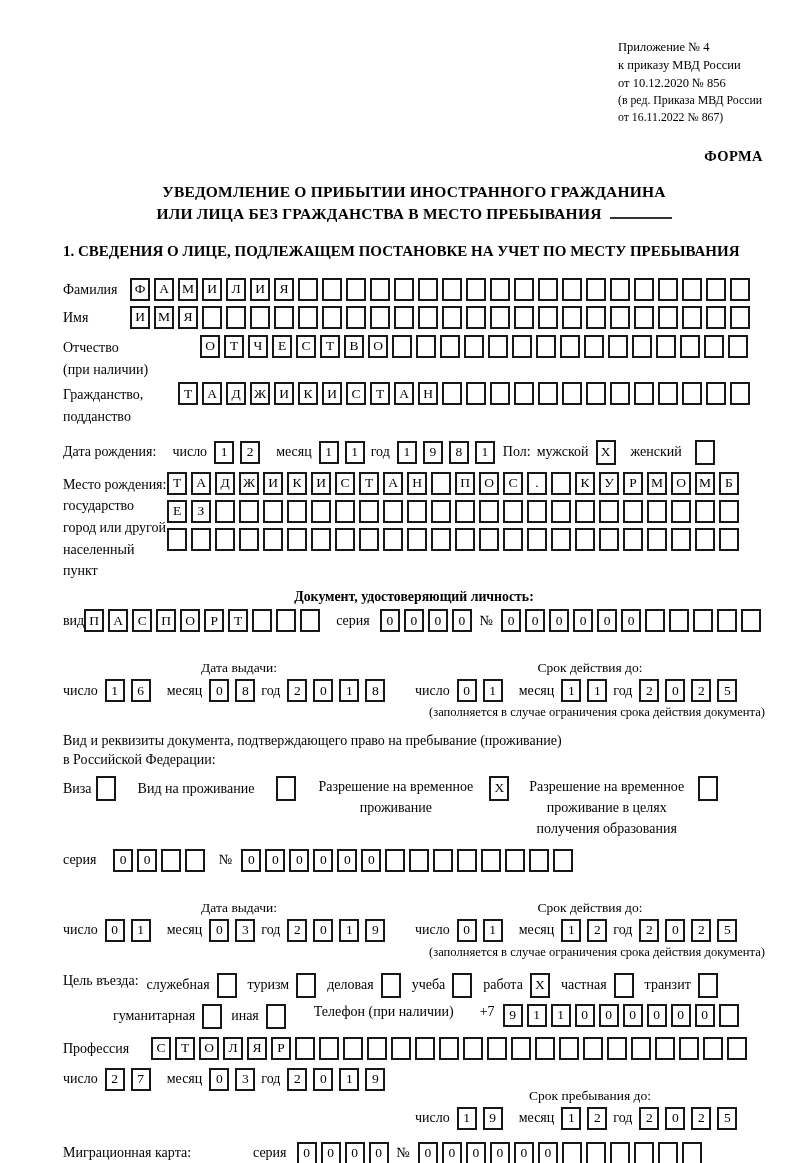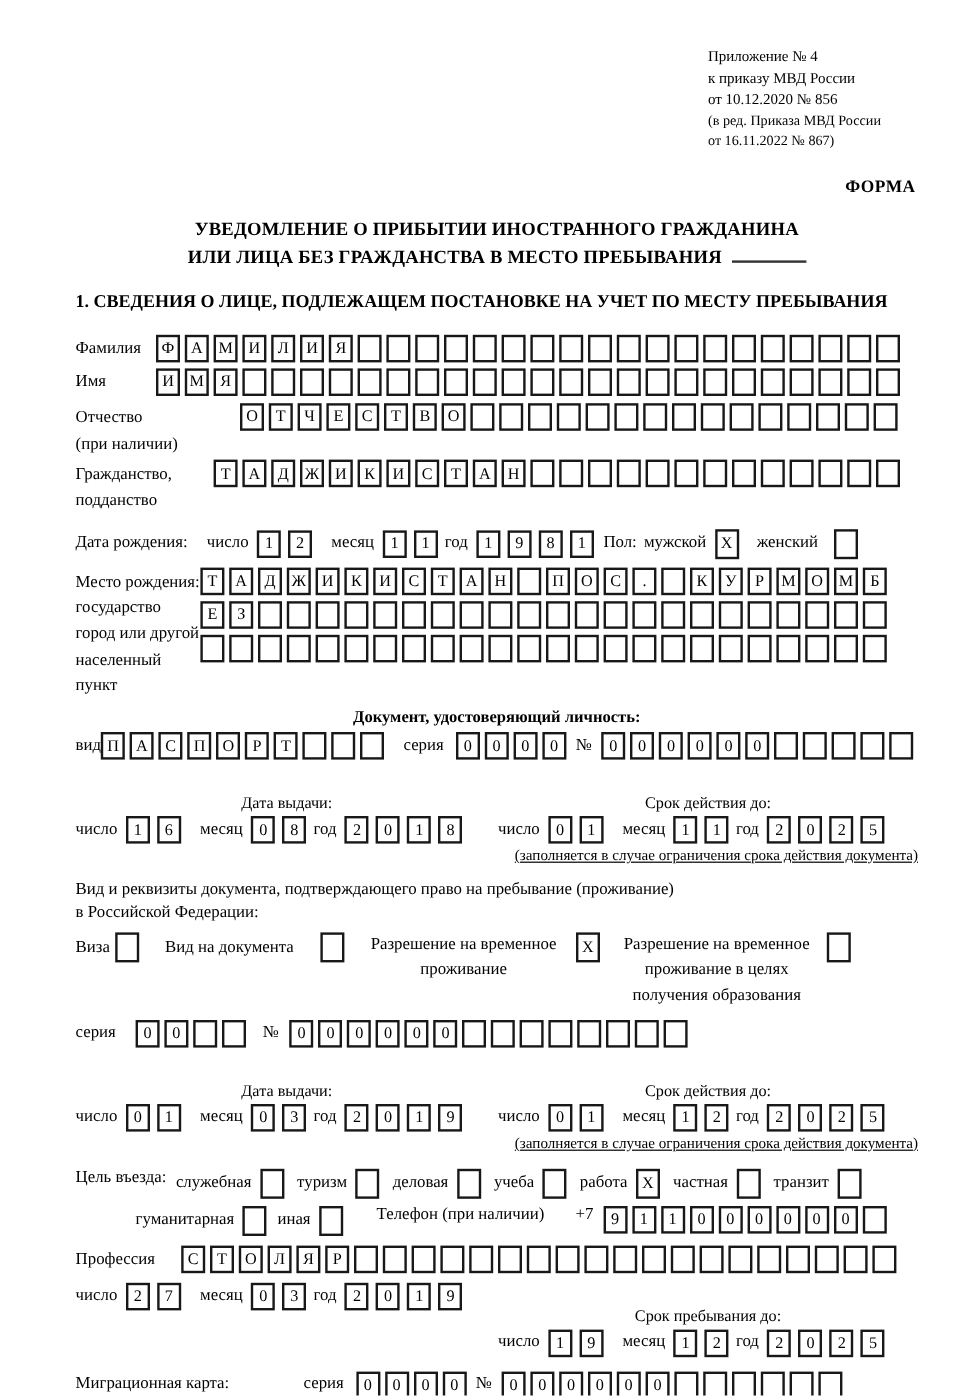--- a/index.html
+++ b/index.html
@@ -1,19 +1,19 @@
 <!DOCTYPE html>
 <html><head>
 <meta charset="utf-8">
 <style>
   html,body{margin:0;padding:0;background:#fff;}
   body{width:800px;height:1163px;overflow:hidden;color:#000;
        font-family:"Liberation Serif","DejaVu Serif",serif;font-size:14px;}
   .page{position:relative;width:800px;height:1163px;background:#fff;}
-  .ref{position:absolute;left:590px;top:38px;font-size:12.5px;line-height:1.45;white-space:nowrap;}
+  .ref{position:absolute;left:618px;top:38px;font-size:12.5px;line-height:1.45;white-space:nowrap;}
   .refsmall{font-size:11.8px;}
   .forma{position:absolute;top:148px;right:37px;font-weight:bold;font-size:14.5px;letter-spacing:.4px;}
   .content{position:absolute;left:63px;top:181px;width:702px;}
   .title{text-align:center;font-weight:bold;font-size:15.5px;line-height:1.45;letter-spacing:.2px;}
   .uline{display:inline-block;width:62px;border-bottom:2px solid #333;margin-left:8px;height:14px;}
   .sech{font-weight:bold;font-size:15px;margin-top:17px;white-space:nowrap;}
   .frow{display:flex;align-items:flex-start;}
   .flabel{flex:0 0 auto;padding-top:4px;}
   .flabel2{flex:0 0 auto;line-height:1.55;padding-top:2px;}
   .cells{display:flex;flex:0 0 auto;}
@@ -24,21 +24,21 @@
   .cbw .cell{width:20px;height:25px;margin-right:0;}
   .mb{margin-bottom:5px;}
   .doch{text-align:center;font-weight:bold;font-size:13.8px;margin-top:7px;}
   .dates{display:flex;margin-top:8px;}
   .dg1{width:352px;flex:0 0 auto;}
   .dg2{flex:1;}
   .dh{text-align:center;font-size:13.5px;margin-bottom:3px;margin-top:20px;}
   .dline{display:flex;align-items:center;}
   .dlab{margin-right:7px;}
   .mlab{margin:0 7px 0 10px;}
-  .dnote{text-align:right;font-size:12.6px;margin-top:3px;text-decoration:underline;}
+  .dnote{text-align:right;font-size:12.6px;margin-top:3px;}
   .resline{margin-top:10px;line-height:1.55;}
   .opt{display:flex;align-items:center;margin-right:11px;}
   .opt .optlab{margin-right:7px;}
   .optblock{text-align:center;line-height:1.5;flex:0 0 auto;}
 </style>
 </head>
 <body>
 
 <div class="page">
 
@@ -397,21 +397,21 @@
     <div class="dnote">(заполняется в случае ограничения срока действия документа)</div>
 
     <div class="resline">Вид и реквизиты документа, подтверждающего право на пребывание (проживание)</div>
     <div>в Российской Федерации:</div>
 
     <div class="frow" style="margin-top:8px">
       <span style="padding-top:5px">Виза</span>
       <span class="cells cbw" style="margin-left:4px">
           <span class="cell"></span>
         </span>
-      <span style="padding-top:5px;margin-left:22px">Вид на документа</span>
+      <span style="padding-top:5px;margin-left:22px">Вид на проживание</span>
       <span class="cells cbw" style="margin-left:22px">
           <span class="cell"></span>
         </span>
       <span class="optblock" style="margin-left:22px">
         <div>Разрешение на временное</div>
         <div>проживание</div>
       </span>
       <span class="cells cbw" style="margin-left:16px">
           <span class="cell">X</span>
         </span>

